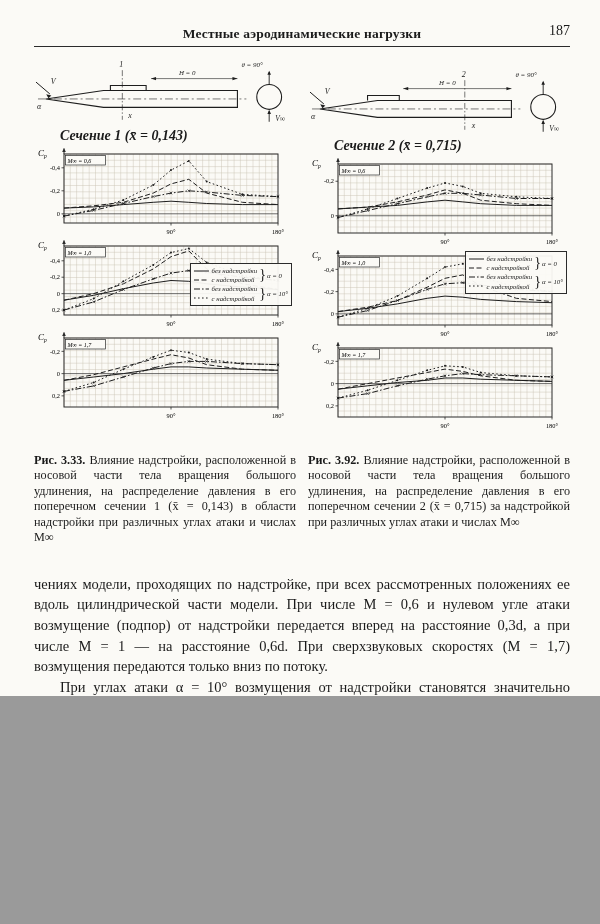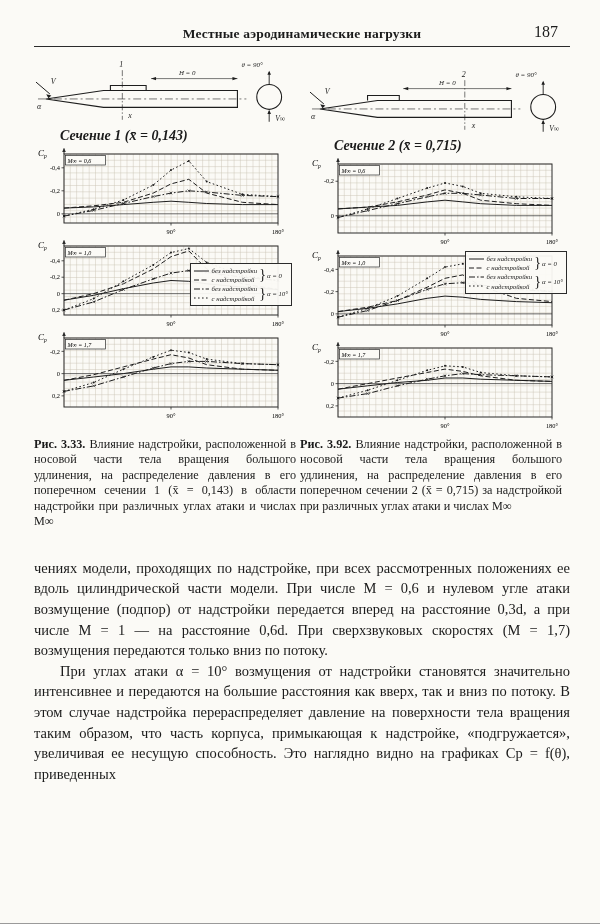--- a/index.html
+++ b/index.html
@@ -1,39 +1,39 @@
 <!DOCTYPE html>
 <html><head>
 <meta charset="utf-8">
 <style>
   html,body{margin:0;padding:0}
   body{background:#9a9a9a;font-family:"Liberation Serif",serif}
-  .page{width:600px;height:923px;margin:0 auto;background:#fbfaf6;color:#1b1b1b;
+  .page{width:600px;height:696px;margin:0 auto;background:#fbfaf6;color:#1b1b1b;
         padding:24px 30px 0 34px;box-sizing:border-box;position:relative;overflow:hidden}
   .header{position:relative;text-align:center;border-bottom:1.2px solid #2b2b2b;padding-bottom:4px}
   .header-title{font-size:13.5px;font-weight:bold;letter-spacing:.2px}
-  .page-number{position:absolute;right:12px;top:-1px;font-size:16px}
+  .page-number{position:absolute;right:0;top:-1px;font-size:14px}
   .figures-row{display:flex;gap:12px;margin-top:10px}
   .fig-col{width:262px;flex:0 0 262px}
   .fig-col-right{margin-top:10px}
   .schematic{display:block;width:258px;height:70px}
   .section-label{font-size:14px;font-weight:bold;font-style:italic;margin:1px 0 3px 26px}
   .chart-wrap{position:relative;margin-bottom:4px}
   .chart-wrap svg{display:block}
   .legend{position:absolute;z-index:3;display:flex;align-items:center;
           background:rgba(251,250,246,.95);border:1px solid #2b2b2b;padding:2px 3px}
   .legend-left{right:4px;top:24px}
   .legend-right{right:3px;top:2px}
   .lg-row{display:flex;align-items:center;gap:3px;font-size:6.8px;font-style:italic;
           white-space:nowrap;line-height:1.35}
   .lg-row svg{flex:0 0 auto}
   .lg-braces{display:flex;flex-direction:column;justify-content:space-around;align-self:stretch;margin-left:2px}
   .lg-brace{display:flex;align-items:center;font-size:6.8px;font-style:italic}
   .br{font-size:14px;line-height:1;margin-right:1px;font-style:normal}
-  .captions-row{display:flex;gap:4px;margin-top:4px}
+  .captions-row{display:flex;gap:12px;margin-top:20px}
   .caption{width:262px;flex:0 0 262px;font-size:12.2px;line-height:1.27;text-align:justify}
   .cap-bold{font-weight:bold}
   .body-text{margin-top:28px;font-size:14.5px;line-height:1.42;text-align:justify}
   .body-text p{margin:0;text-indent:26px}
   .body-text p.noindent{text-indent:0}
   svg text{font-family:"Liberation Serif",serif}
 </style>
 </head>
 <body>
 

